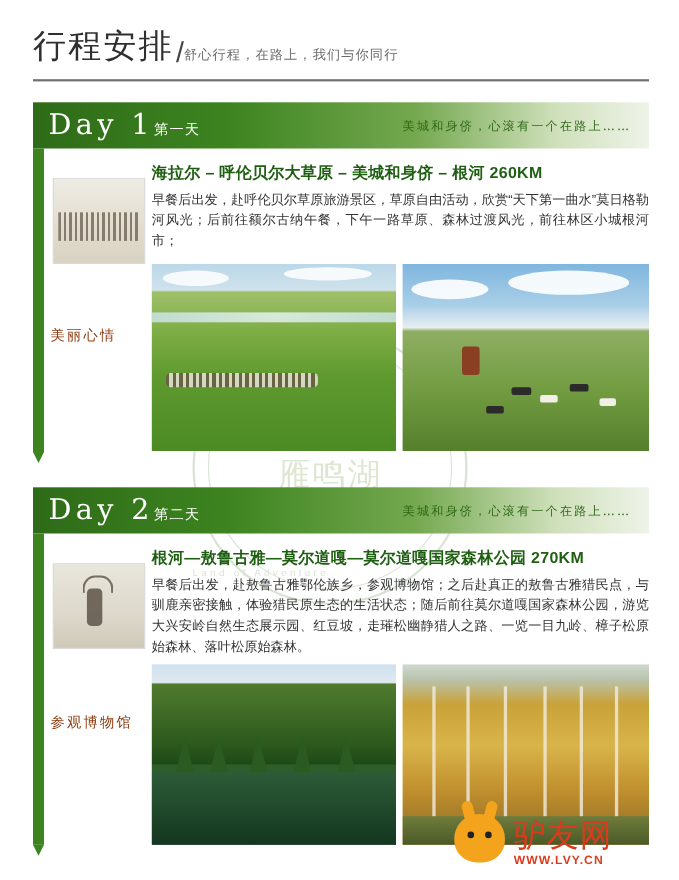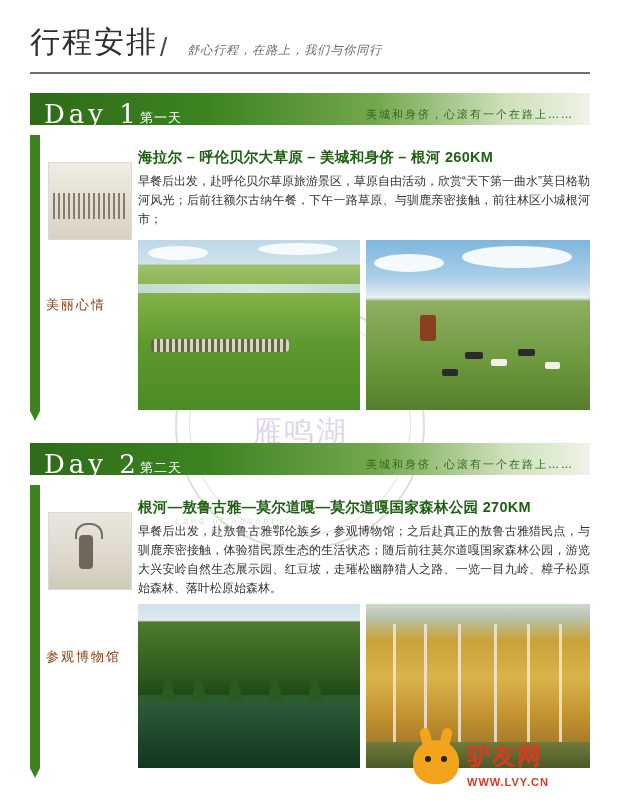--- a/index.html
+++ b/index.html
@@ -19,31 +19,30 @@
     font-family:"DejaVu Serif","Liberation Serif",serif;
     font-size:30px;color:#2f2f2f;letter-spacing:2px;
     display:inline-block;vertical-align:bottom;
   }
   .header-slash{
     font-size:26px;color:#444;display:inline-block;vertical-align:bottom;
     margin-left:2px;
   }
   .header-sub{
     display:inline-block;vertical-align:bottom;
-    font-size:12px;color:#6b6b6b;margin-left:20px;padding-bottom:4px;
+    font-size:12px;color:#6b6b6b;margin-left:0;padding-bottom:4px;
     letter-spacing:1px;
-    font-style:italic;
   }
   .header-rule{
     position:absolute;left:30px;top:72px;width:560px;height:2px;background:#6f6f6f;
   }
 
   
   .day-band{
-    position:absolute;left:30px;width:560px;height:32px;
+    position:absolute;left:30px;width:560px;height:42px;
     background:linear-gradient(90deg,#2e6b18 0%,#3d8420 32%,#74a84f 62%,#cfe0bb 85%,#eef3e8 100%);
   }
   .day-band .day-word{
     position:absolute;left:14px;top:6px;
     font-family:"DejaVu Serif","Liberation Serif",serif;
     font-size:26px;color:#ffffff;letter-spacing:4px;
   }
   .day-band .day-cn{
     position:absolute;left:110px;top:16px;
     font-size:13px;color:#ffffff;letter-spacing:1px;
@@ -154,21 +153,21 @@
   .watermark .ring{
     position:absolute;inset:0;border:2px solid #2f6a17;border-radius:50%;
   }
   .watermark .ring2{
     position:absolute;left:14px;top:14px;right:14px;bottom:14px;
     border:1px solid #2f6a17;border-radius:50%;
   }
   .watermark .wm-text{
     position:absolute;left:0;right:0;top:112px;text-align:center;
     font-family:"DejaVu Serif","Liberation Serif",serif;
-    font-size:30px;color:#4c1d95;letter-spacing:2px;
+    font-size:30px;color:#4d7c0f;letter-spacing:2px;
   }
   .watermark .wm-arc{
     position:absolute;left:0;right:0;top:26px;text-align:center;
     font-size:9px;color:#2f6a17;letter-spacing:3px;
   }
   .watermark .wm-arc2{
     position:absolute;left:0;right:0;bottom:24px;text-align:left;
     font-size:9px;color:#2f6a17;letter-spacing:3px;
   }
 
@@ -184,21 +183,21 @@
     content:"";position:absolute;left:8px;top:-12px;width:10px;height:20px;
     background:#f4a31c;border-radius:6px;transform:rotate(-14deg);
   }
   .logo .mascot:after{
     content:"";position:absolute;right:8px;top:-12px;width:10px;height:20px;
     background:#f4a31c;border-radius:6px;transform:rotate(14deg);
   }
   .logo .eye{position:absolute;top:16px;width:6px;height:6px;background:#222;border-radius:50%;}
   .logo .brand{
     position:absolute;left:54px;top:2px;
-    font-size:24px;color:#d93b1f;font-weight:bold;letter-spacing:1px;
+    font-size:29px;color:#d93b1f;font-weight:normal;letter-spacing:1px;
     font-family:"DejaVu Serif","Liberation Serif",serif;
   }
   .logo .url{
     position:absolute;left:54px;bottom:2px;font-size:11px;color:#d93b1f;letter-spacing:1px;font-weight:bold;
   }
 </style>
 </head>
 <body>
 
 <div class="page">
@@ -227,21 +226,21 @@
 
   <div class="sketch" style="left:48px;top:162px;">
     <div class="sk-fill" style="background:
         linear-gradient(180deg,#efece4 0%,#e6e1d4 40%,#d8d2c2 100%);"></div>
     <div style="position:absolute;left:4px;top:30px;width:74px;height:26px;
         background:repeating-linear-gradient(90deg,#6f6455 0 2px,transparent 2px 5px);opacity:.8;"></div>
   </div>
   <div class="cap-cn" style="left:46px;top:296px;">美丽心情</div>
 
   <div class="sec-title" style="left:138px;top:148px;width:450px;">海拉尔 – 呼伦贝尔大草原 – 美城和身侪 – 根河 260KM</div>
-  <div class="sec-body" style="left:138px;top:172px;width:452px;">早餐后出发，赴呼伦贝尔草原旅游景区，草原自由活动，欣赏“天下第一曲水”莫日格勒河风光；后前往额尔古纳午餐，下午一路草原、与驯鹿亲密接触，前往林区小城根河市；</div>
+  <div class="sec-body" style="left:138px;top:172px;width:452px;">早餐后出发，赴呼伦贝尔草原旅游景区，草原自由活动，欣赏“天下第一曲水”莫日格勒河风光；后前往额尔古纳午餐，下午一路草原、森林过渡风光，前往林区小城根河市；</div>
 
   <div class="photo ph-steppe" style="left:138px;top:240px;width:222px;height:170px;">
     <div class="cloud" style="left:10px;top:6px;width:60px;height:14px;"></div>
     <div class="cloud" style="left:120px;top:3px;width:80px;height:12px;"></div>
     <div class="river"></div>
     <div class="herd"></div>
 
   </div>
 
   <div class="photo ph-pasture" style="left:366px;top:240px;width:224px;height:170px;">

